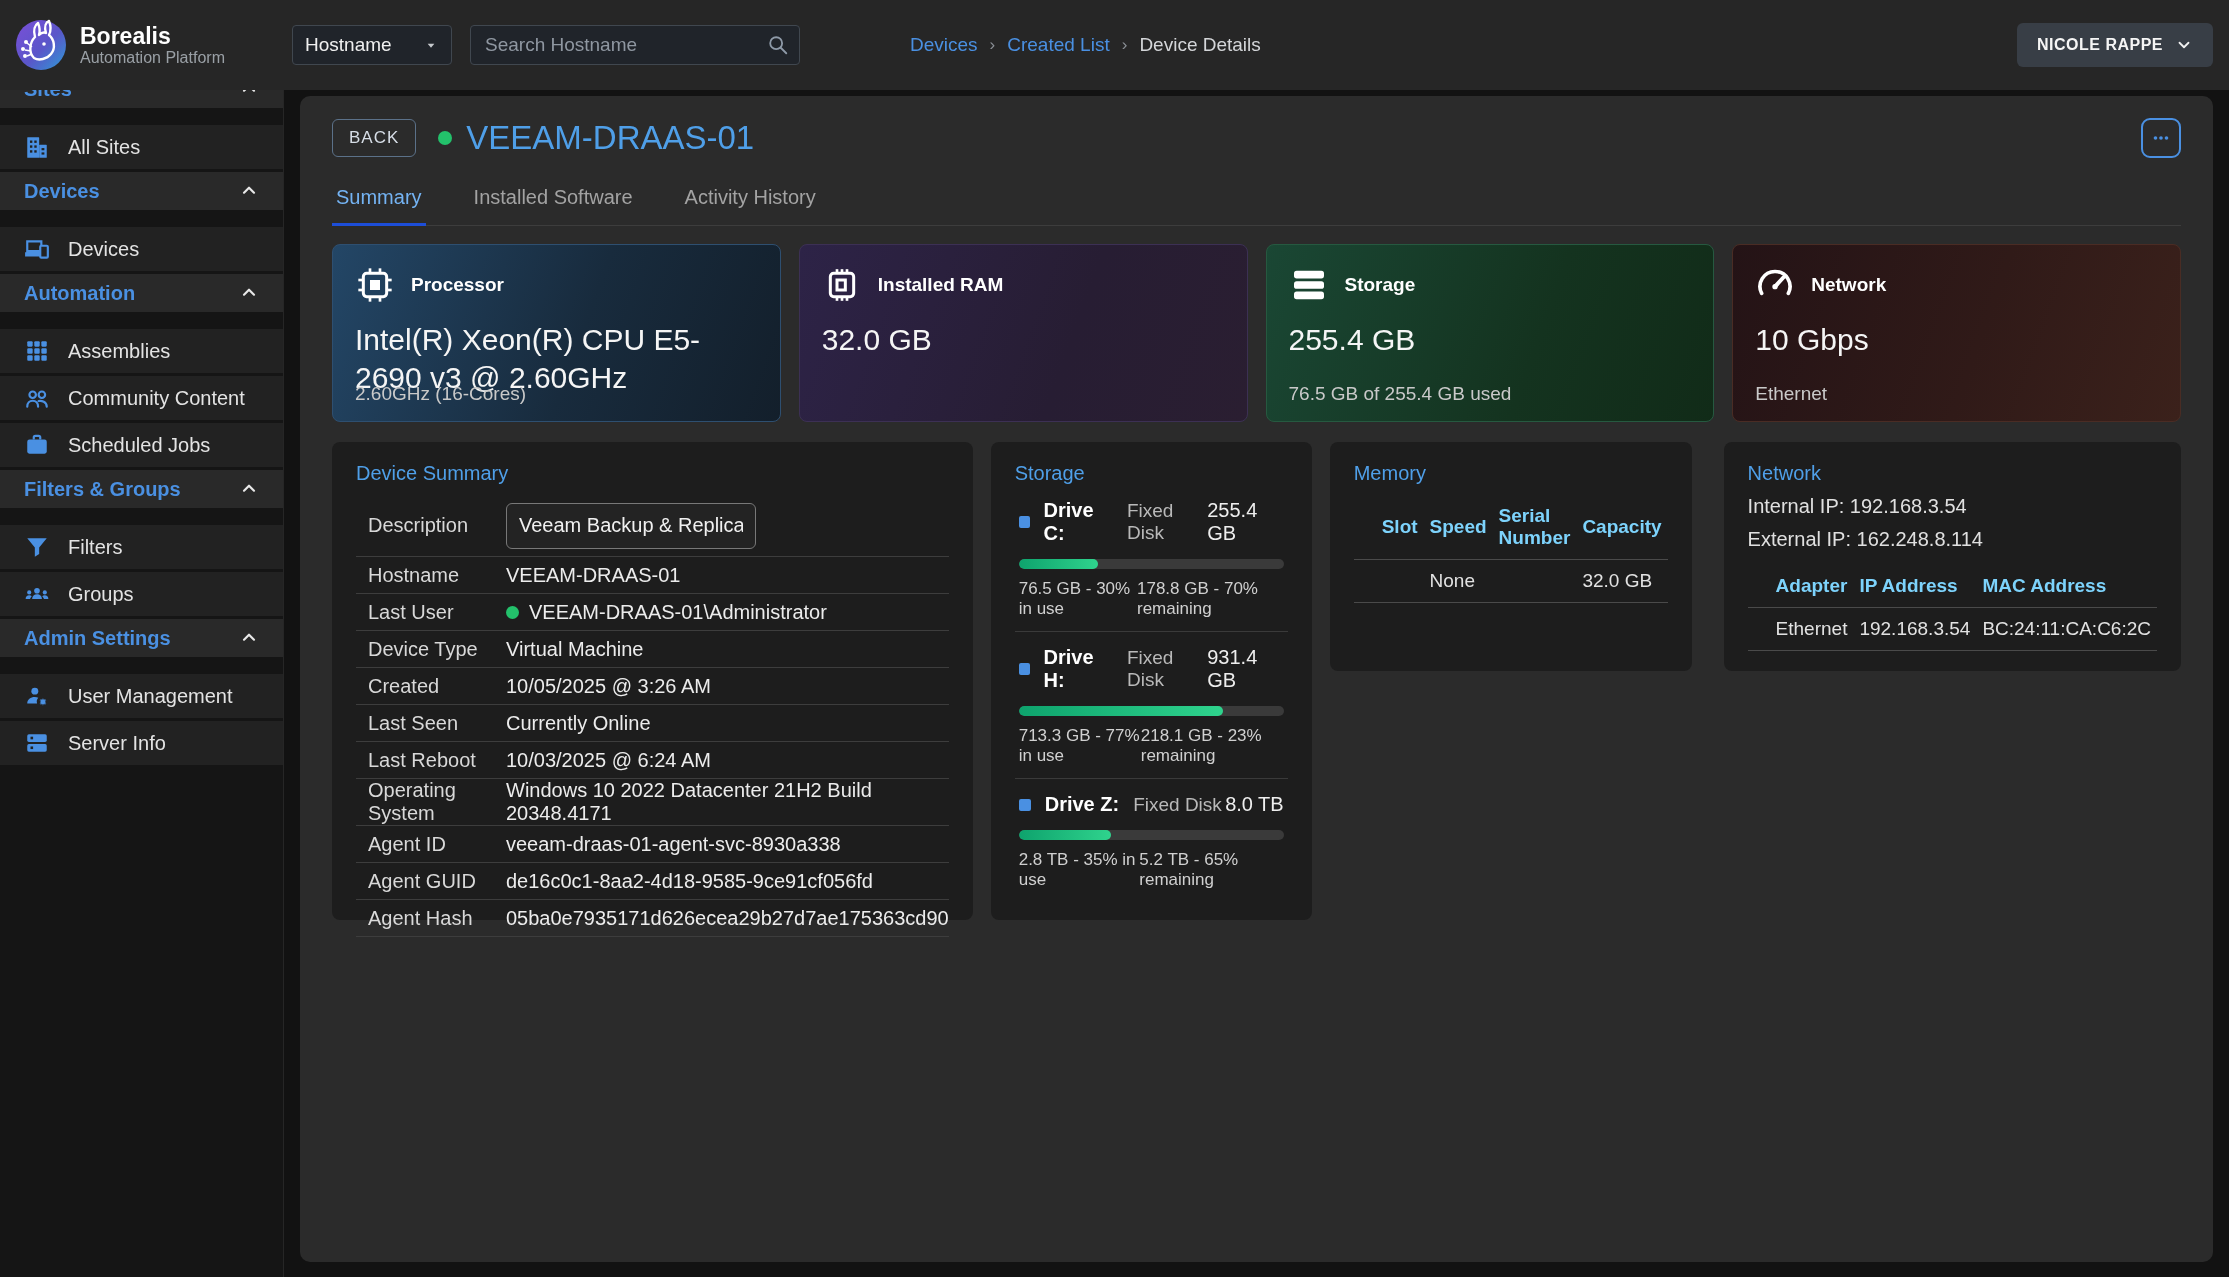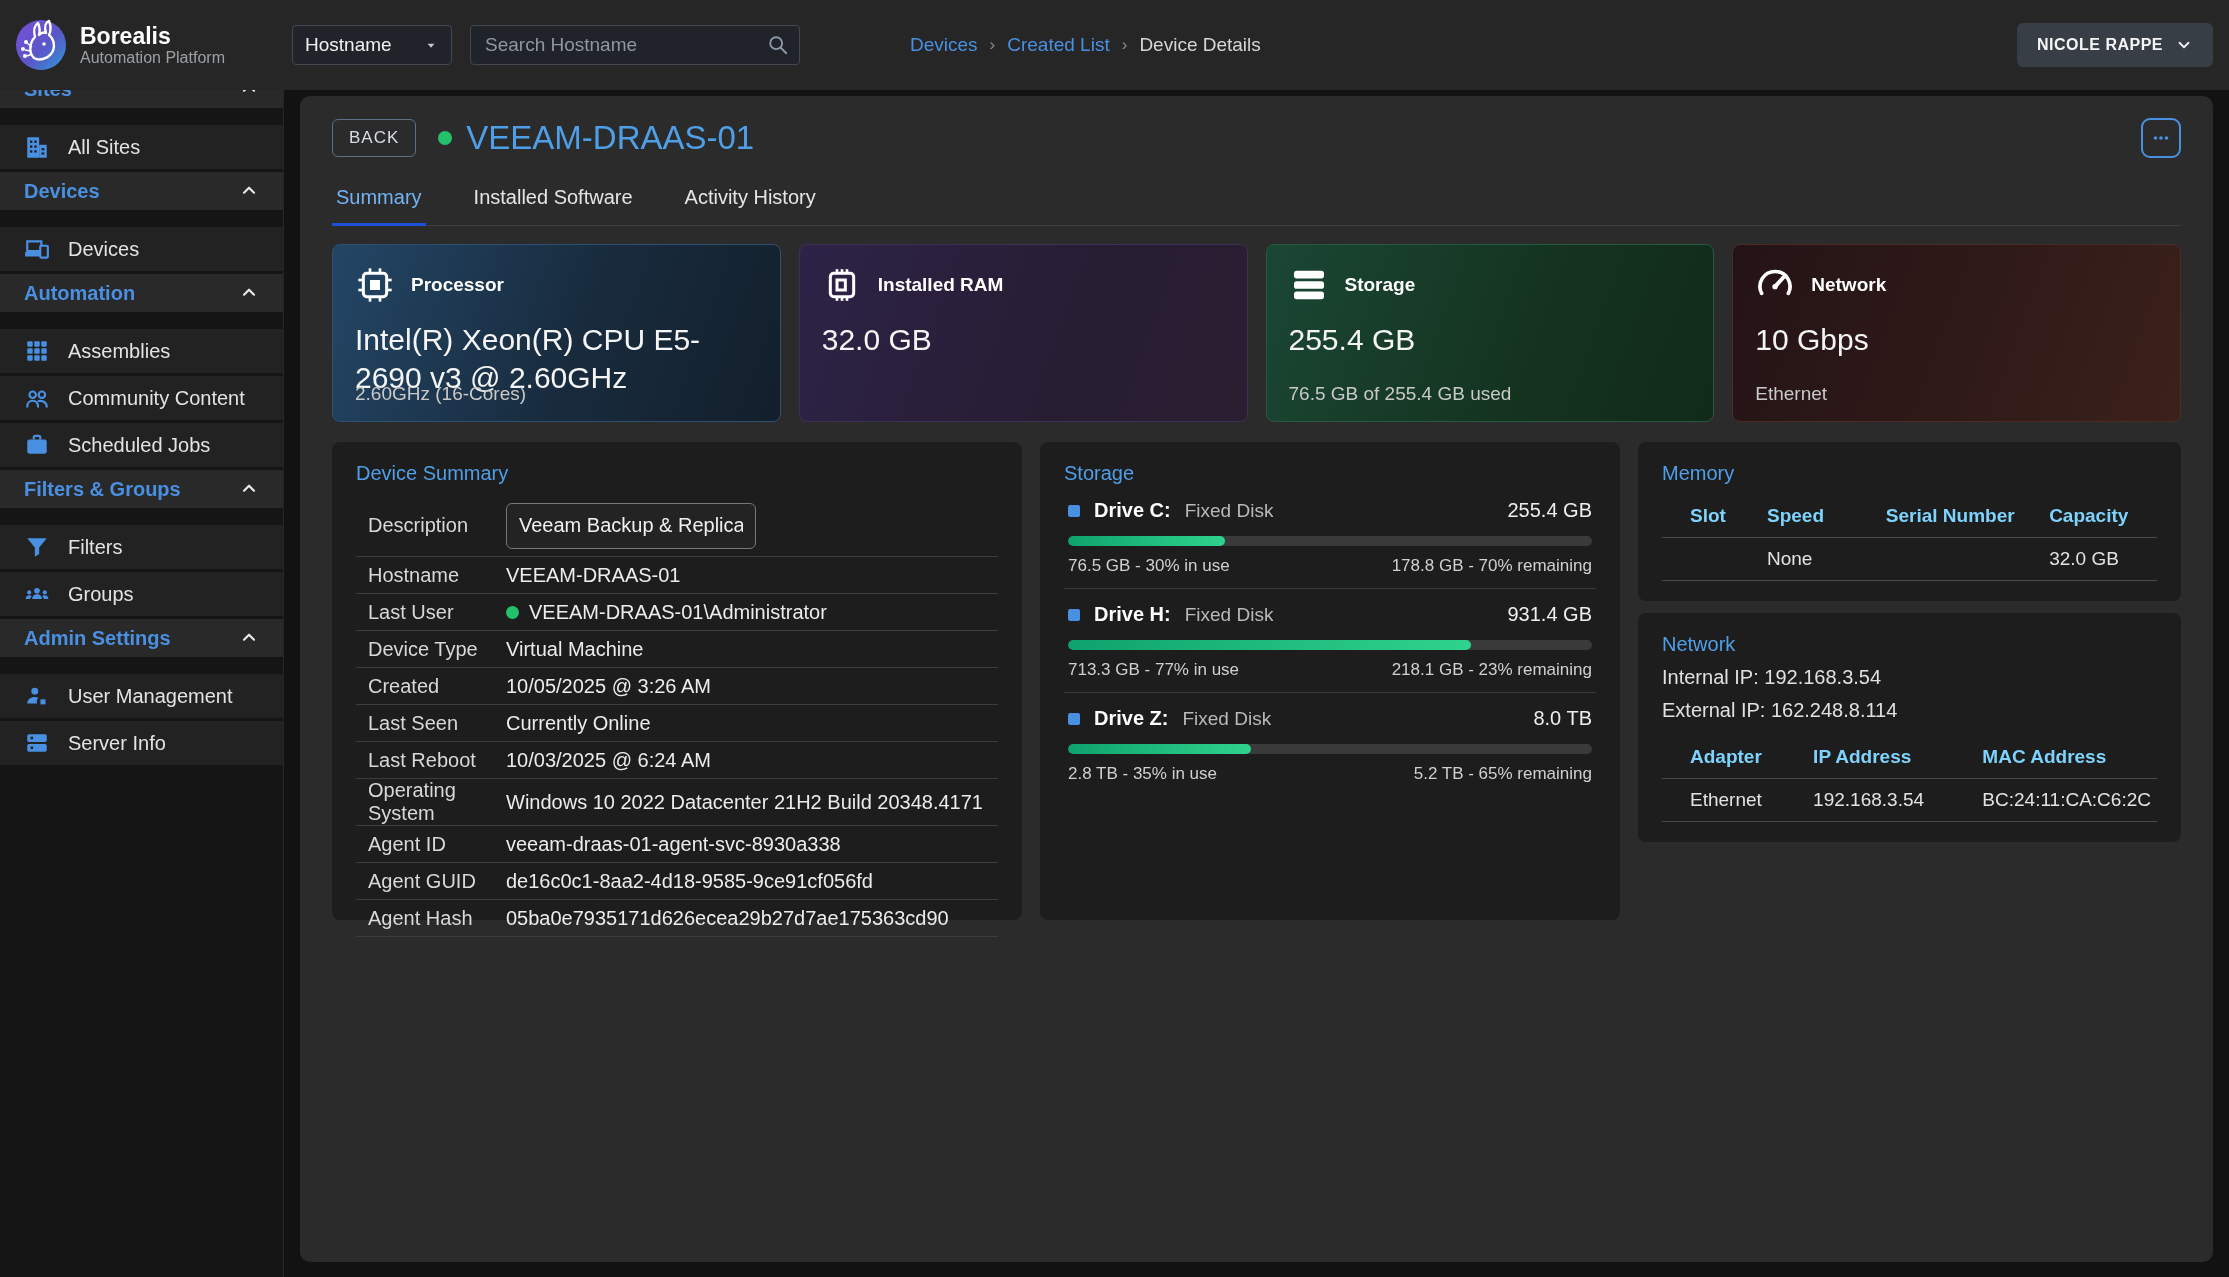--- a/index.html
+++ b/index.html
@@ -36,21 +36,21 @@
   
   .content-card { position:absolute; left:300px; top:96px; width:1913px; height:1166px; background:#2b2b2b; border-radius:10px; padding:16px 32px; }
   .card-head { display:flex; align-items:center; height:52px; }
   .back-btn { border:1px solid #5b7189; border-radius:6px; background:transparent; color:#d6dde6; font-size:17px; letter-spacing:1px; padding:8px 16px; cursor:pointer; font-family:"Liberation Sans", sans-serif; }
   .status-dot { width:14px; height:14px; border-radius:50%; background:#23c16b; margin:0 14px 0 22px; }
   .device-title { color:#4f9fe8; font-size:33px; }
   .head-spacer { flex:1; }
   .more-btn { width:40px; height:40px; border:2px solid #4a90e2; border-radius:9px; background:transparent; display:flex; align-items:center; justify-content:center; cursor:pointer; }
 
   .tabs { display:flex; gap:44px; margin-top:14px; position:relative; }
-  .tab { font-size:20px; color:#e5e5e5; padding:8px 4px 14px; cursor:pointer; }
+  .tab { font-size:20px; color:#a3a3a3; padding:8px 4px 14px; cursor:pointer; }
   .tab.active { color:#74b3f3; border-bottom:3px solid #1d4ed8; }
   .tabs-divider { height:1px; background:#3d3d3d; margin-top:-1px; }
 
   
   .stat-row { display:flex; gap:18px; margin-top:18px; }
   .stat-card { flex:1; height:178px; border-radius:8px; padding:20px 22px; position:relative; }
   .stat-card.processor { background:linear-gradient(110deg,#234666 0%,#182b3d 55%,#131f2b 100%); border:1px solid #2e4f70; }
   .stat-card.ram { background:linear-gradient(110deg,#2d2347 0%,#271d33 60%,#2a1e31 100%); border:1px solid #3c3054; }
   .stat-card.storage { background:linear-gradient(110deg,#1a4734 0%,#14331f 60%,#112b18 100%); border:1px solid #265940; }
   .stat-card.network { background:linear-gradient(110deg,#241316 0%,#301a18 55%,#3b211b 100%); border:1px solid #4a2c24; }
@@ -59,21 +59,21 @@
   .stat-label { color:#ffffff; font-size:19px; font-weight:bold; }
   .stat-value { color:#f5f5f5; font-size:30px; margin-top:16px; line-height:1.25; max-width:420px; }
   .stat-foot { position:absolute; left:22px; bottom:16px; color:#c9c9c9; font-size:19px; }
 
   
   .panel { background:#1d1d1d; border-radius:8px; padding:20px 24px; }
   .panel-title { color:#4f9fe8; font-size:20px; }
   .panels-row { display:flex; gap:18px; margin-top:20px; align-items:flex-start; }
   .panel-summary { width:690px; height:478px; }
   .panel-storage { width:580px; height:478px; }
-  .right-col { flex:1; display:flex; flex-direction:column; gap:12px; }
+  .right-col { flex:1; display:flex; flex-direction:row; gap:32px; }
 
   
   .sum-table { margin-top:10px; }
   .sum-row { display:flex; align-items:center; min-height:37px; border-bottom:1px solid #3d3d3d; font-size:20px; }
   .sum-row.desc { min-height:62px; border-bottom:1px solid #3d3d3d; }
   .sum-label { flex:0 0 150px; color:#d8d8d8; padding-left:12px; }
   .sum-value { color:#ececec; display:flex; align-items:center; gap:10px; }
   .desc-input { width:250px; height:46px; background:#232323; border:1px solid #787878; border-radius:6px; color:#f0f0f0; font-size:20px; padding:0 12px; font-family:"Liberation Sans", sans-serif; outline:none; }
   .online-dot { width:13px; height:13px; border-radius:50%; background:#23c16b; flex:0 0 13px; }
 

